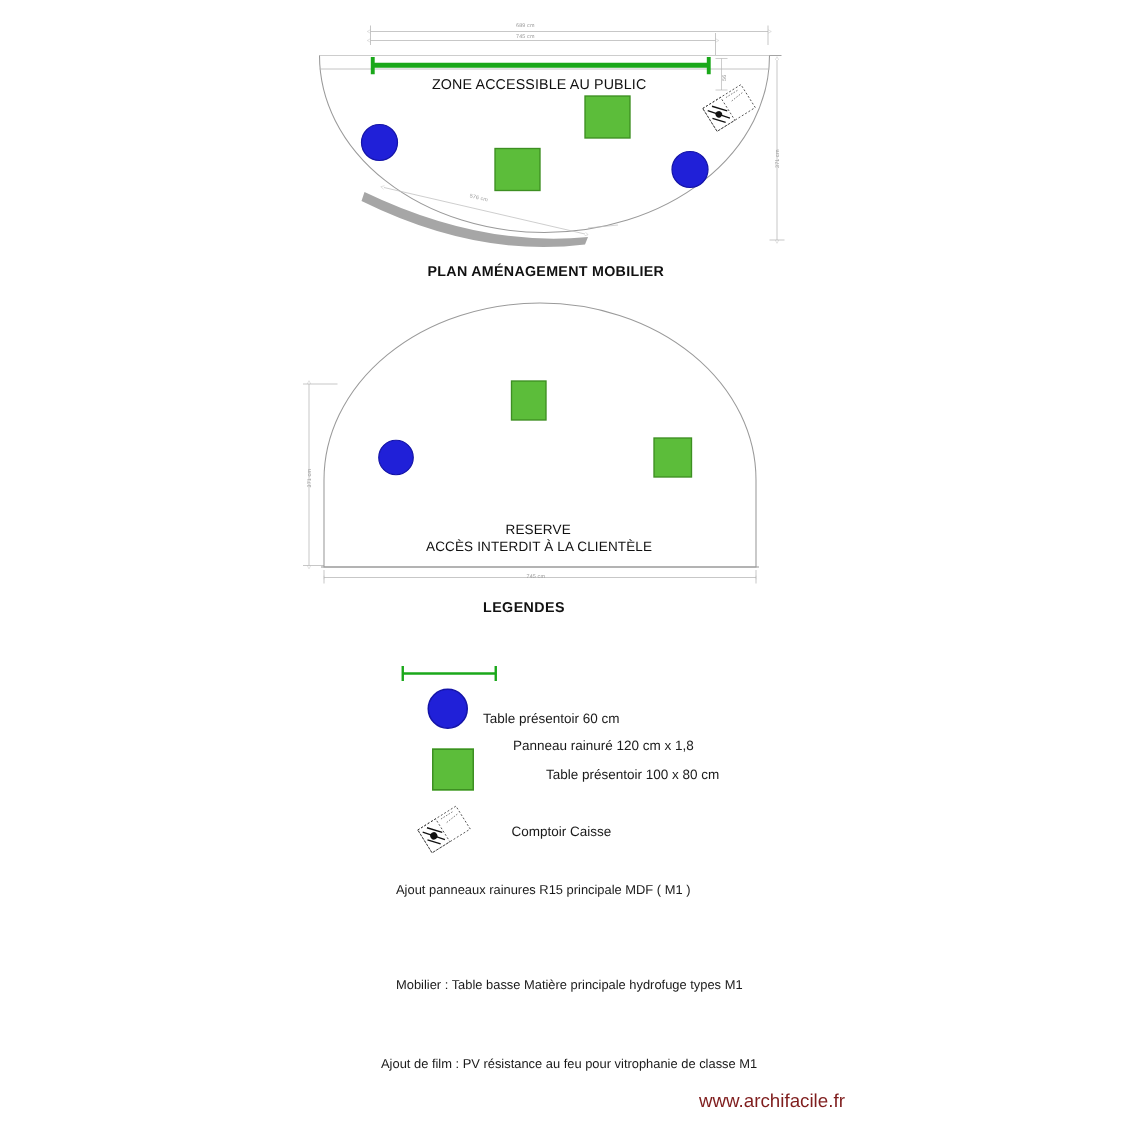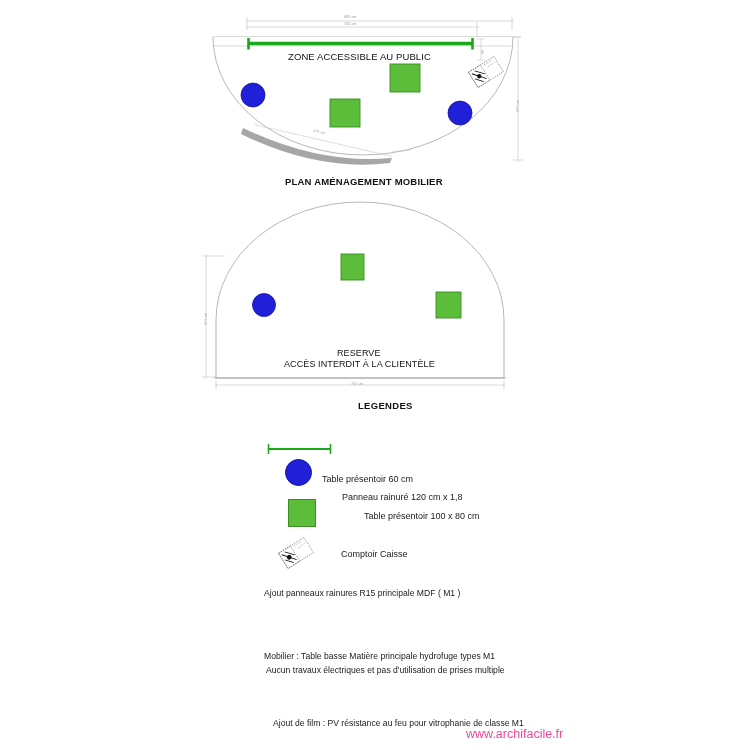--- a/index.html
+++ b/index.html
@@ -52,33 +52,32 @@
     font-size: 9px;
     color: #111111;
     text-align: left;
     letter-spacing: 0.1px;
   }
   .legend-heading {
     font-size: 9.5px;
     font-weight: bold;
     color: #111111;
     letter-spacing: 0.3px;
-    margin-left: 36px;
   }
   .legend-text {
     font-size: 9px;
     color: #1a1a1a;
   }
   .note-text {
     font-size: 8.6px;
     color: #1a1a1a;
   }
   .footer-text {
     font-size: 12.5px;
-    color: #ec4899;
+    color: #7f1d1d;
   }
   .dim-text {
     position: absolute;
     font-size: 3.6px;
     color: #9a9a9a;
     font-family: "Liberation Sans", sans-serif;
     white-space: nowrap;
     letter-spacing: 0.1px;
   }
   .dim-text.vert {
@@ -236,18 +235,17 @@
   <div class="sw-circle" style="left:285px; top:459px; width:25px; height:25px; background:#2020d8; border:1px solid #1414a8;"></div>
   <div class="txt legend-text" style="left:322px; top:474px;">Table présentoir  60 cm</div>
 
   <div class="sw-square" style="left:288px; top:499px; width:26px; height:26px; background:#5cbd3a; border:1px solid #3d8f22;"></div>
   <div class="txt legend-text" style="left:320px; top:511px;margin-left:44px;">Table présentoir 100 x 80 cm</div>
 
   <div class="txt legend-text" style="left:341px; top:549px;">Comptoir Caisse</div>
 
   <div class="txt note-text" style="left:264px; top:588px;">Ajout panneaux rainures R15 principale MDF ( M1 )</div>
   <div class="txt note-text" style="left:264px; top:627px;margin-top:24px;">Mobilier : Table basse Matière principale hydrofuge types M1</div>
-  <div class="txt note-text" style="left:266px; top:665px;">Aucun travaux électriques et pas d'utilisation de prises multiple</div>
-  <div class="txt note-text" style="left:273px; top:704px;margin-top:14px;">Ajout de film : PV résistance au feu pour vitrophanie de classe M1</div>
+  <div class="txt note-text" style="left:254px; top:704px;">Ajout de film : PV résistance au feu pour vitrophanie de classe M1</div>
 
   <div class="txt footer-text" style="left:466px; top:727px;">www.archifacile.fr</div>
 
 </div>
 
 </body></html>

